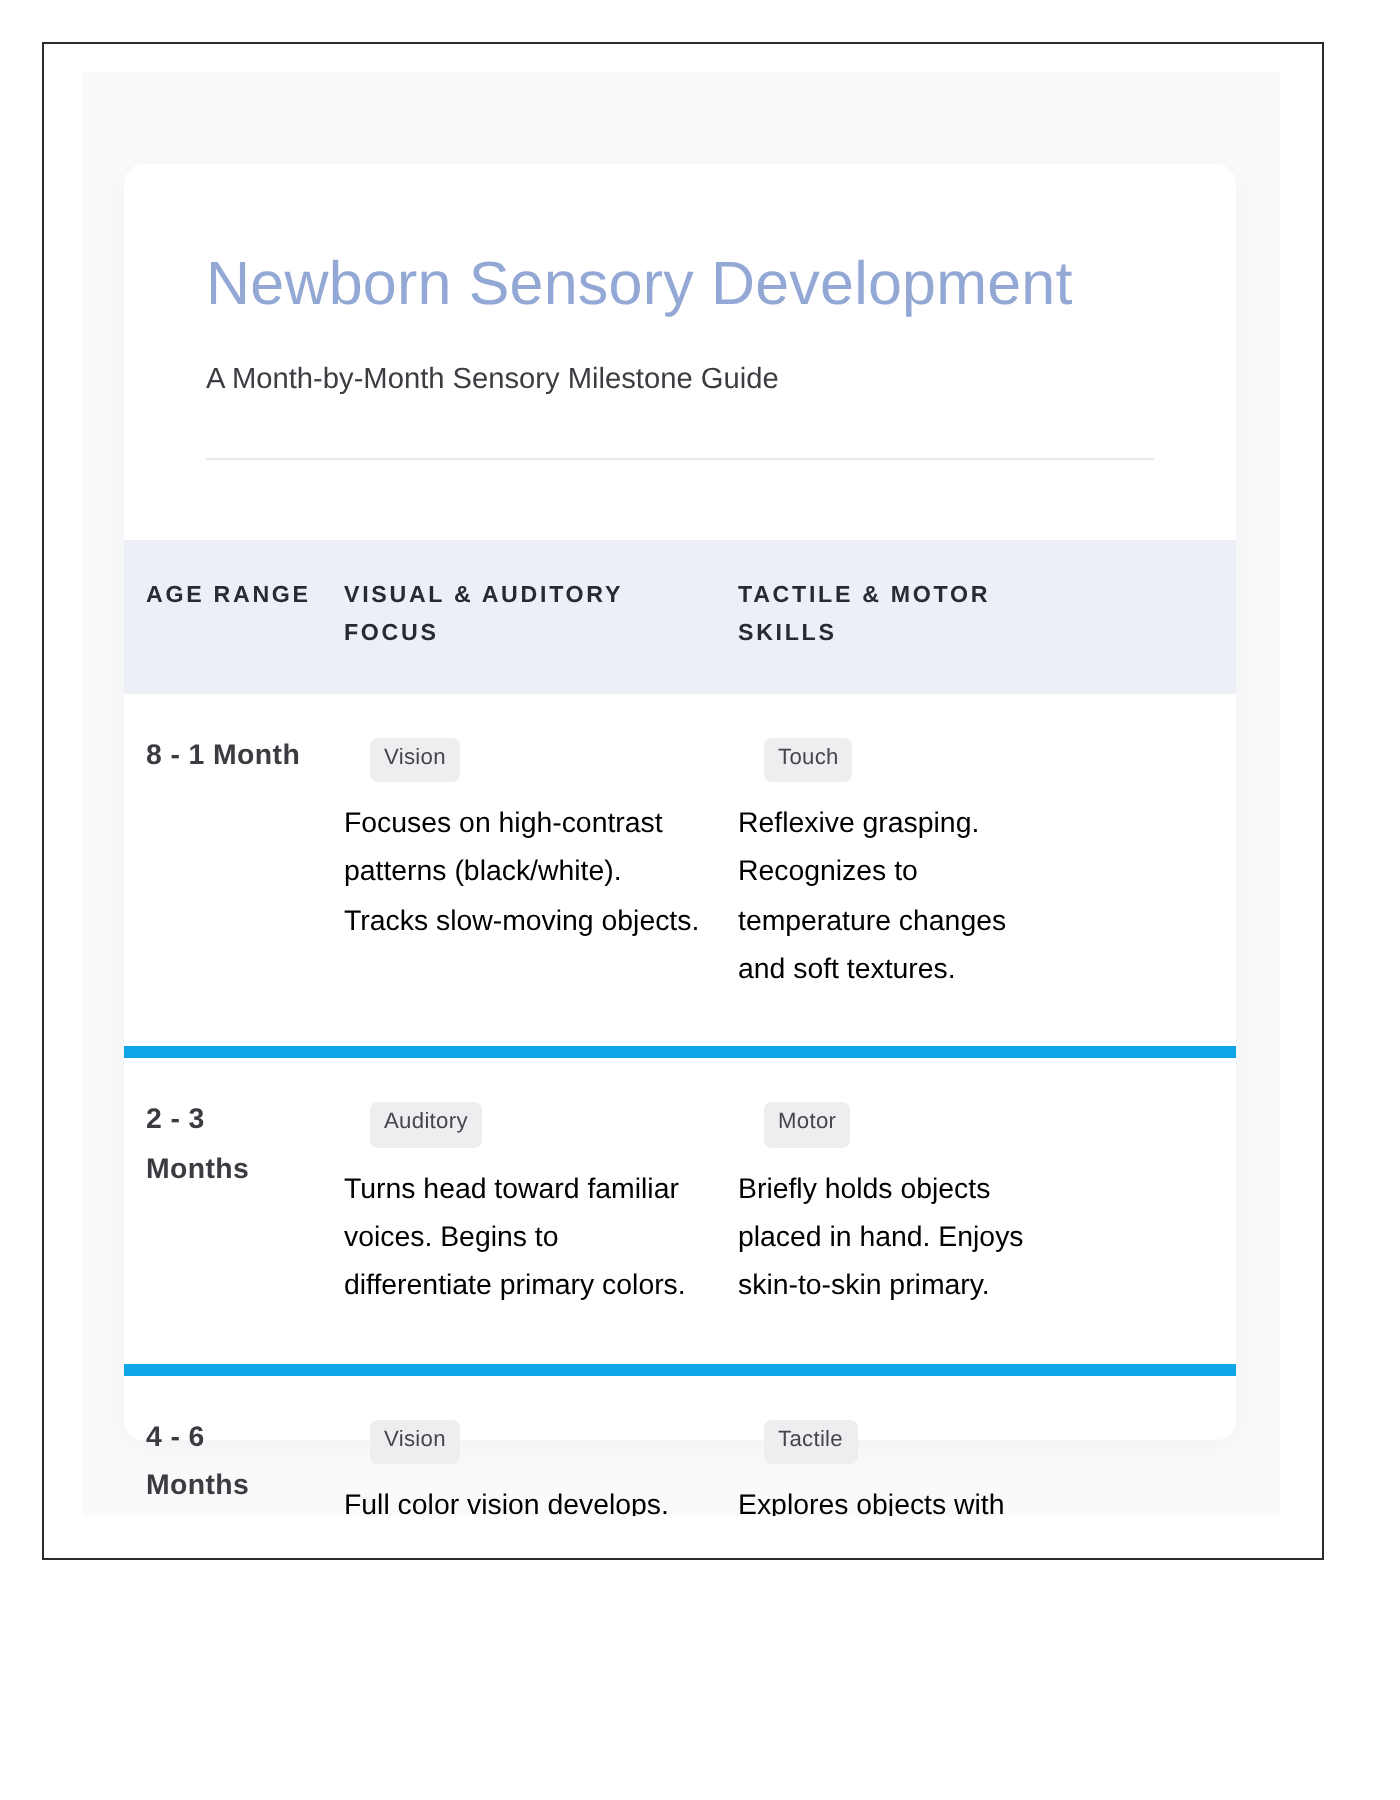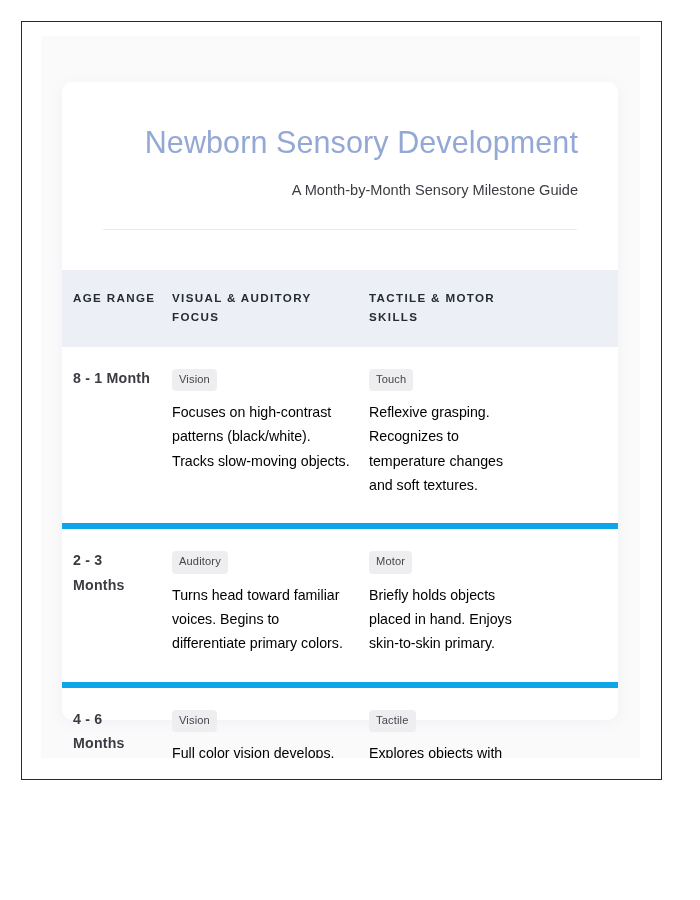--- a/index.html
+++ b/index.html
@@ -68,30 +68,29 @@
   
   .doc-title {
     margin: 0;
     padding: 42px 40px 0 41px;
     font-size: 30.5px;
     font-weight: 300;
     letter-spacing: 0.1px;
     color: #93a8d4;
     line-height: 1.22;
     white-space: nowrap;
-    text-align: right;
   }
 
   .doc-subtitle {
     margin: 0;
     padding: 20px 40px 0 41px;
     font-size: 14.6px;
     font-weight: 400;
     color: #3b3d42;
-    text-align: right;
+    text-align: left;
     line-height: 1.3;
   }
 
   .title-rule {
     margin: 29px 41px 0 41px;
     height: 1px;
     background: #e9eaed;
   }
 
   
@@ -148,20 +147,21 @@
     display: inline-block;
     background: #eeeef0;
     color: #44464b;
     font-size: 11.1px;
     font-weight: 400;
     line-height: 1.2;
     padding: 4px 7px 5px 7px;
     border-radius: 4px;
     letter-spacing: 0.15px;
     margin-bottom: 9px;
+    margin-left: 13px;
   }
 
   .cell-text {
     display: block;
     font-size: 14.2px;
     line-height: 1.715;
     color: #000000;
   }
 
   

